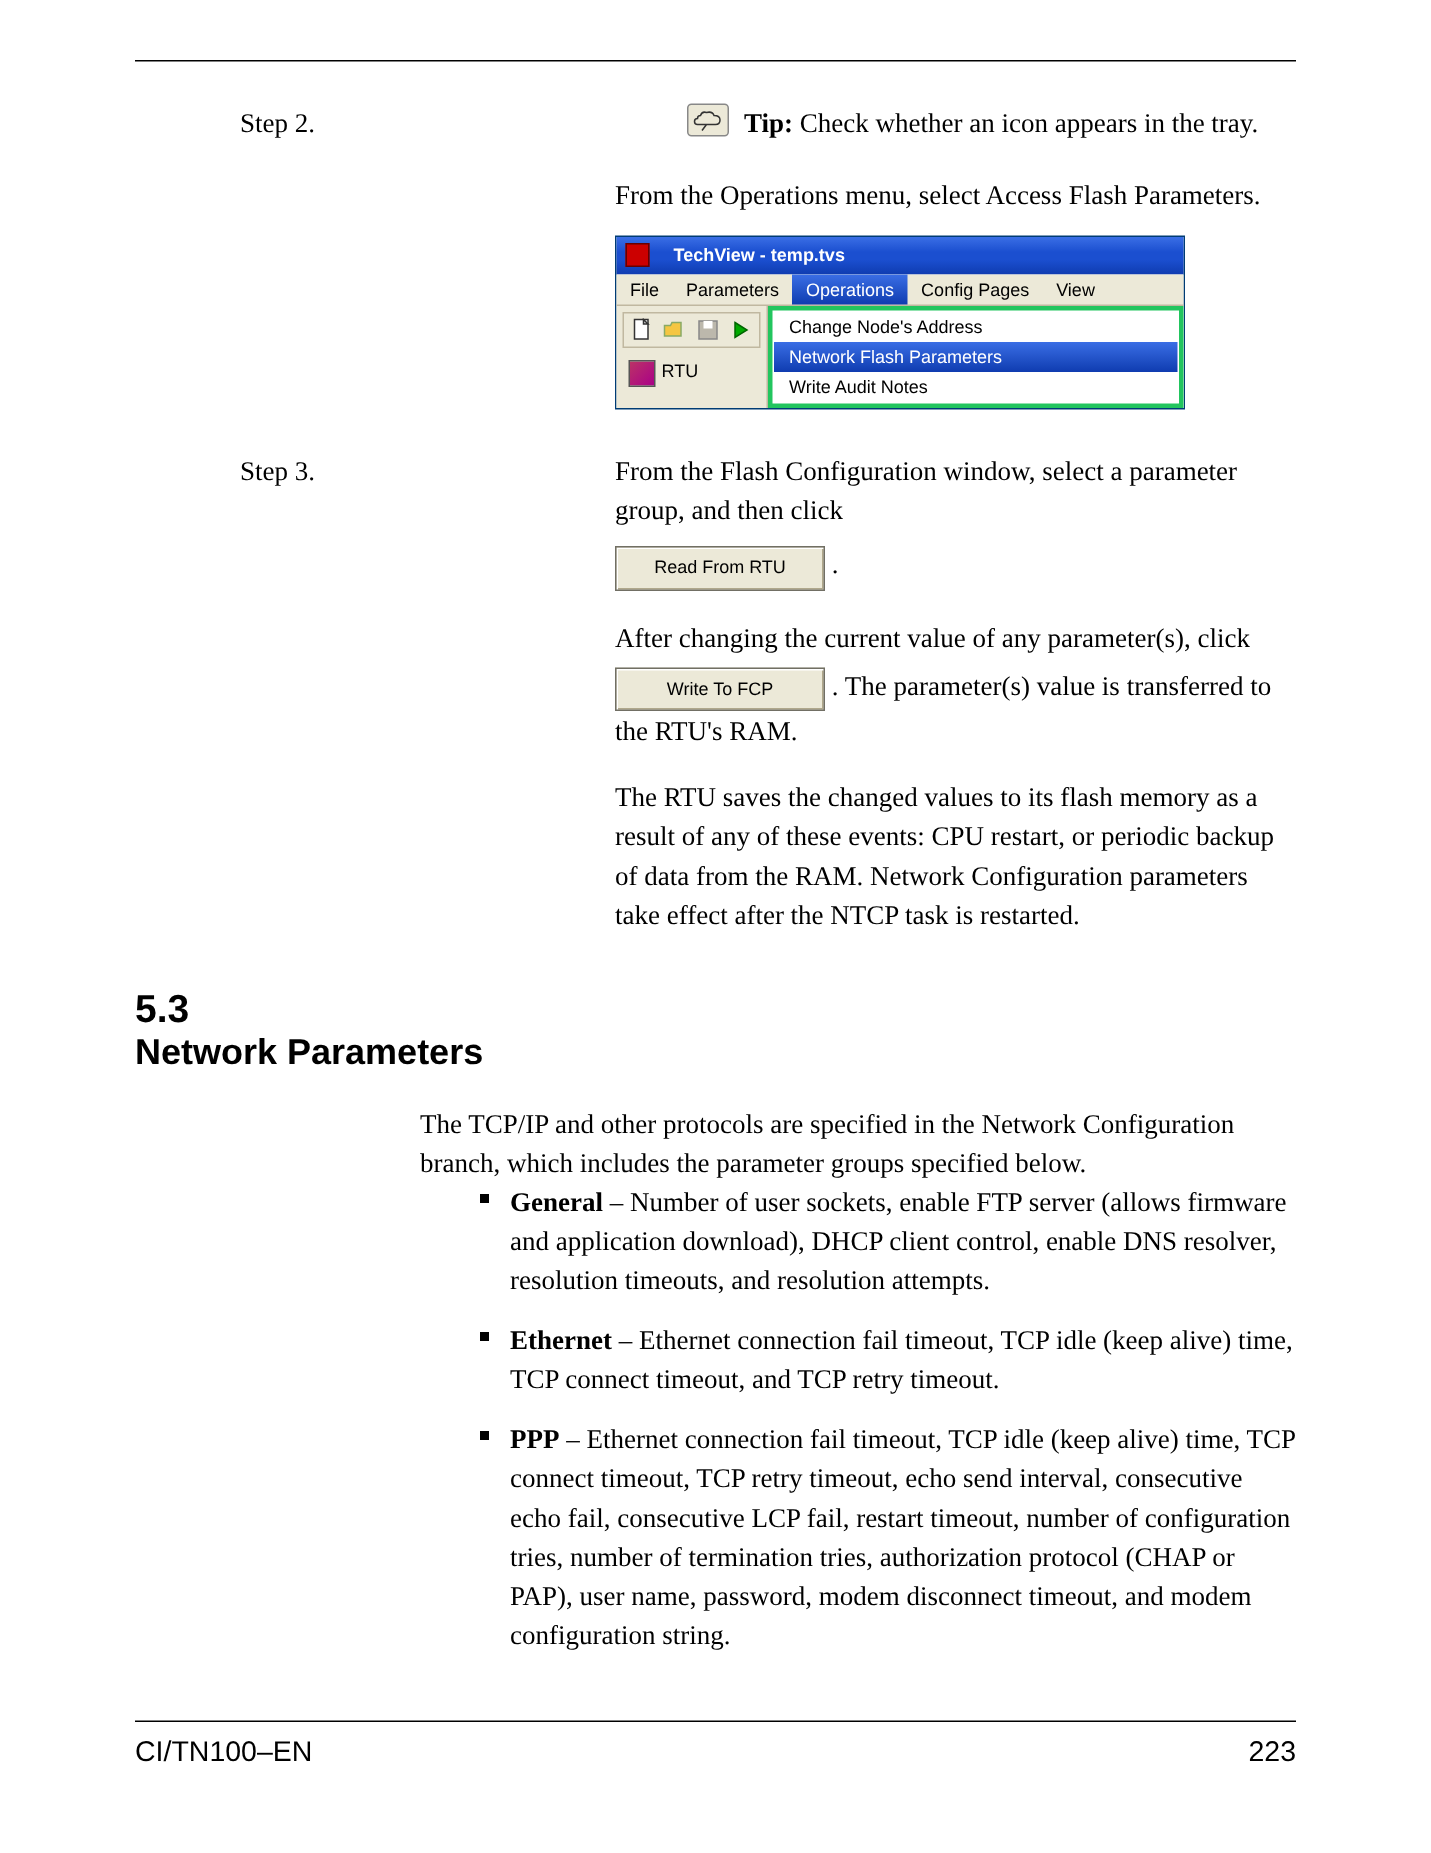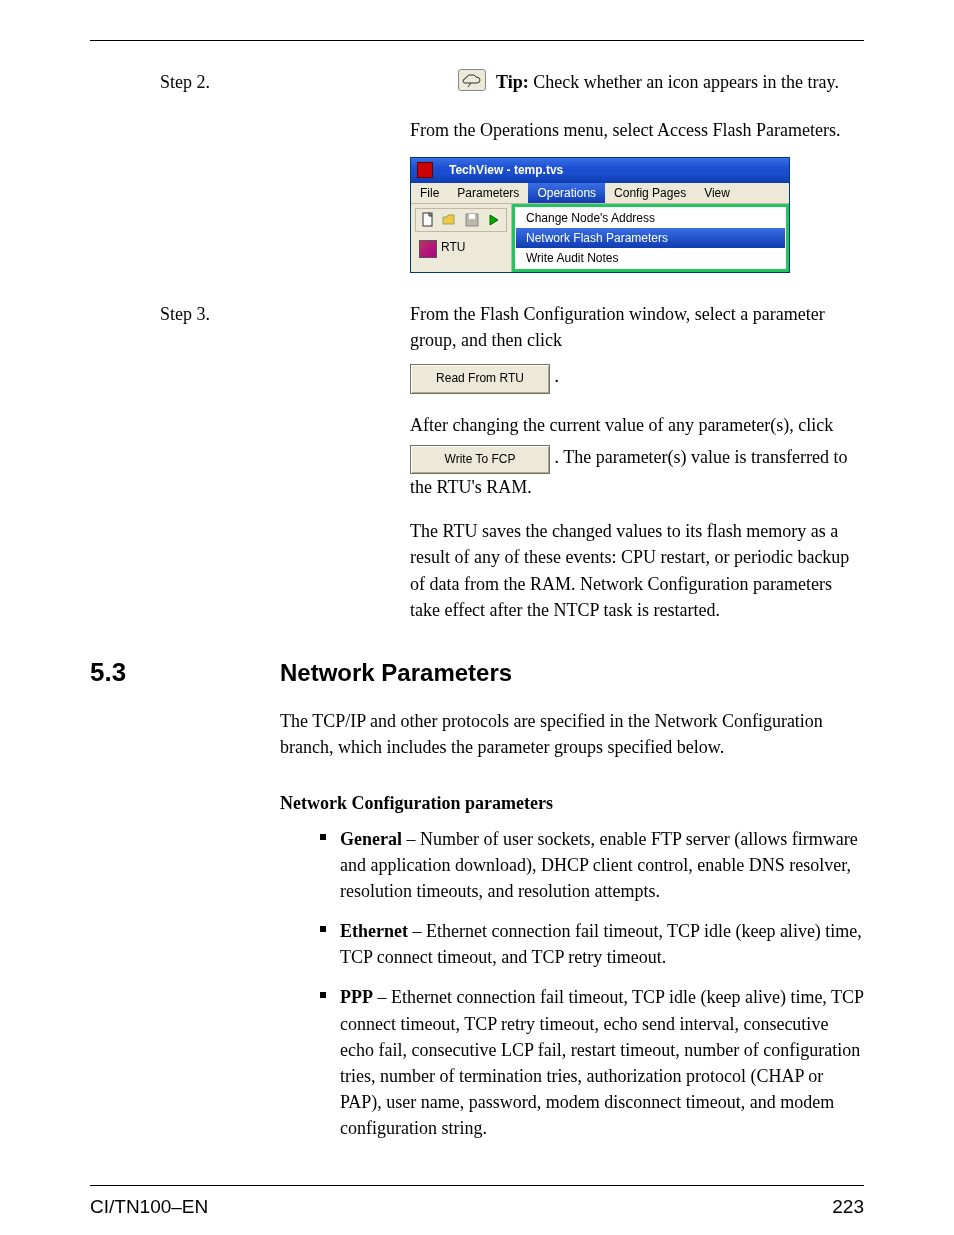--- a/index.html
+++ b/index.html
@@ -138,20 +138,21 @@
     font-family: Tahoma, "MS Sans Serif", sans-serif;
     font-size:12px;
     text-align:center;
     width:140px;
     padding:5px 0;
   }
   .sect-heading-row {
     display:flex;
     align-items:baseline;
     margin-top: 34px;
+    flex-direction: column;
   }
   .sect-num {
     width:190px;
     font-family: Arial, Helvetica, sans-serif;
     font-weight: bold;
     font-size:26px;
   }
   .sect-title {
     font-family: Arial, Helvetica, sans-serif;
     font-weight:bold;
@@ -294,21 +295,20 @@
 
   <div class="sect-heading-row">
     <div class="sect-num">5.3</div>
     <div class="sect-title">Network Parameters</div>
   </div>
 
   <div class="row" style="margin-top:20px;">
     <div style="width:190px; flex-shrink:0;"></div>
     <div class="body-text">
       <div>The TCP/IP and other protocols are specified in the Network Configuration branch, which includes the parameter groups specified below.</div>
-      <div class="subhead">Network Configuration parameters</div>
       <div class="bullets">
         <div class="b">
           <span class="dot"></span>
           <span><span class="bold">General</span><span> – Number of user sockets, enable FTP server (allows firmware and application download), DHCP client control, enable DNS resolver, resolution timeouts, and resolution attempts.</span></span>
         </div>
         <div class="b">
           <span class="dot"></span>
           <span><span class="bold">Ethernet</span><span> – Ethernet connection fail timeout, TCP idle (keep alive) time, TCP connect timeout, and TCP retry timeout.</span></span>
         </div>
         <div class="b">

